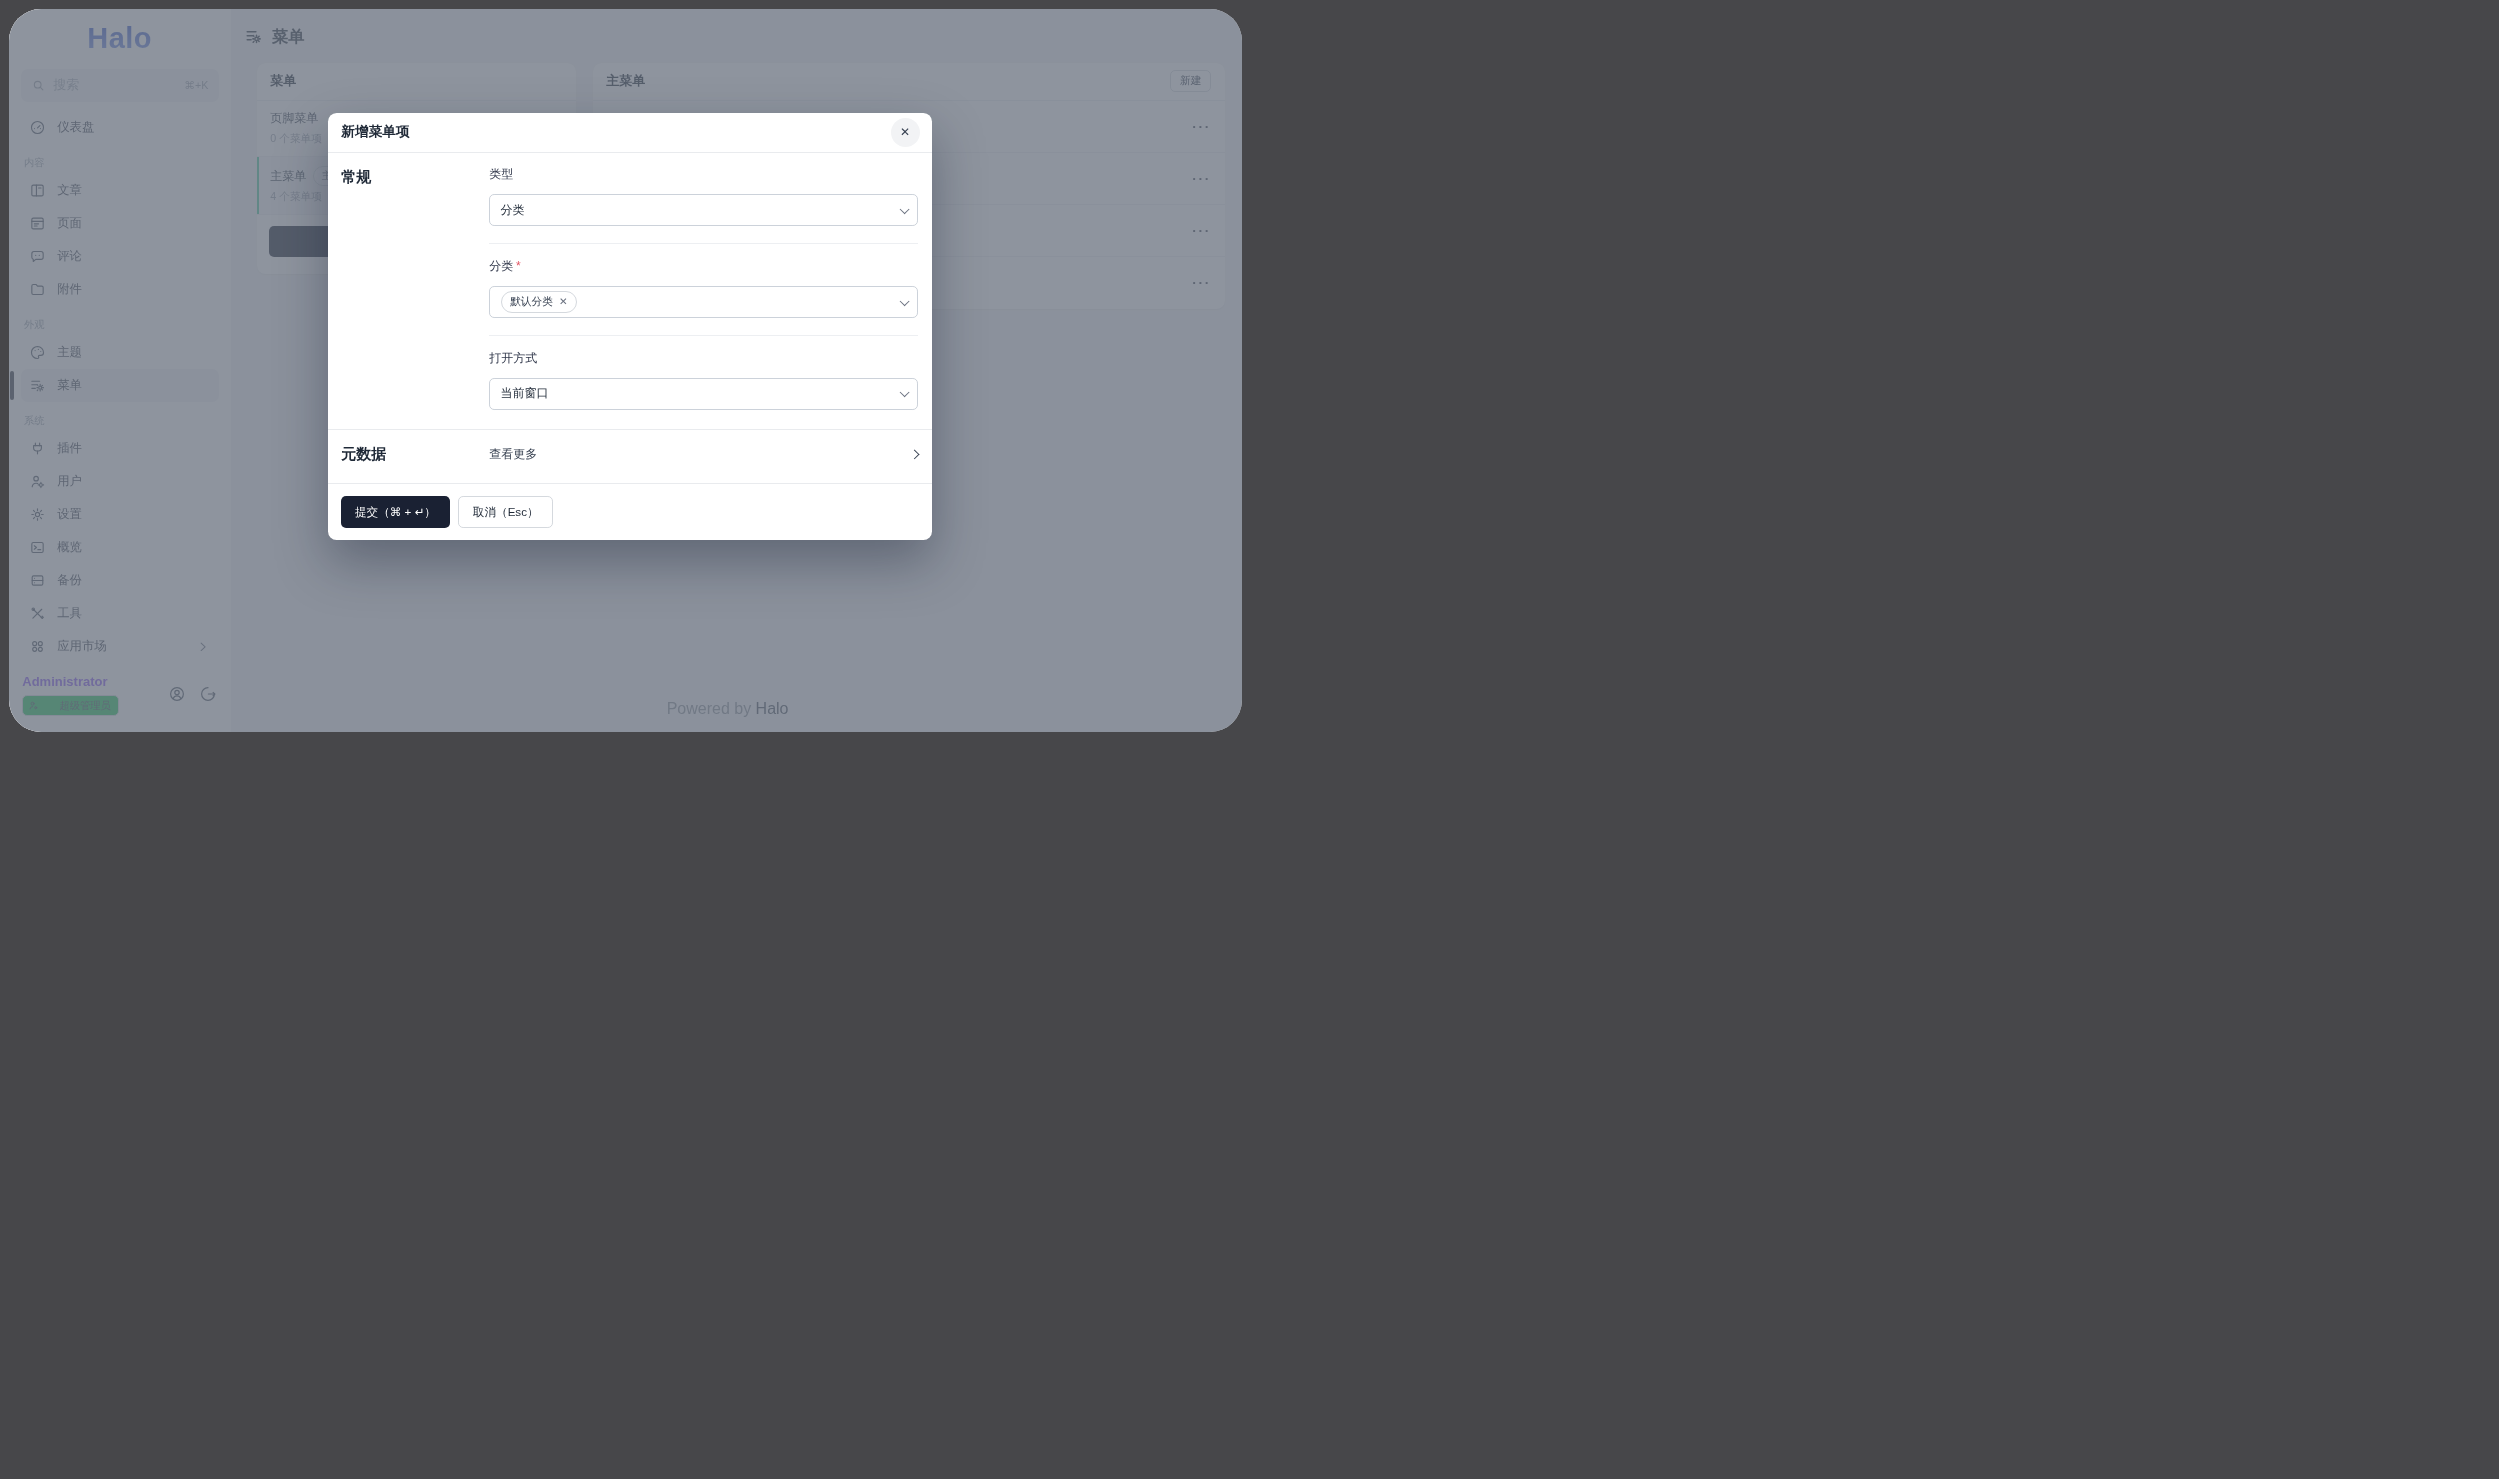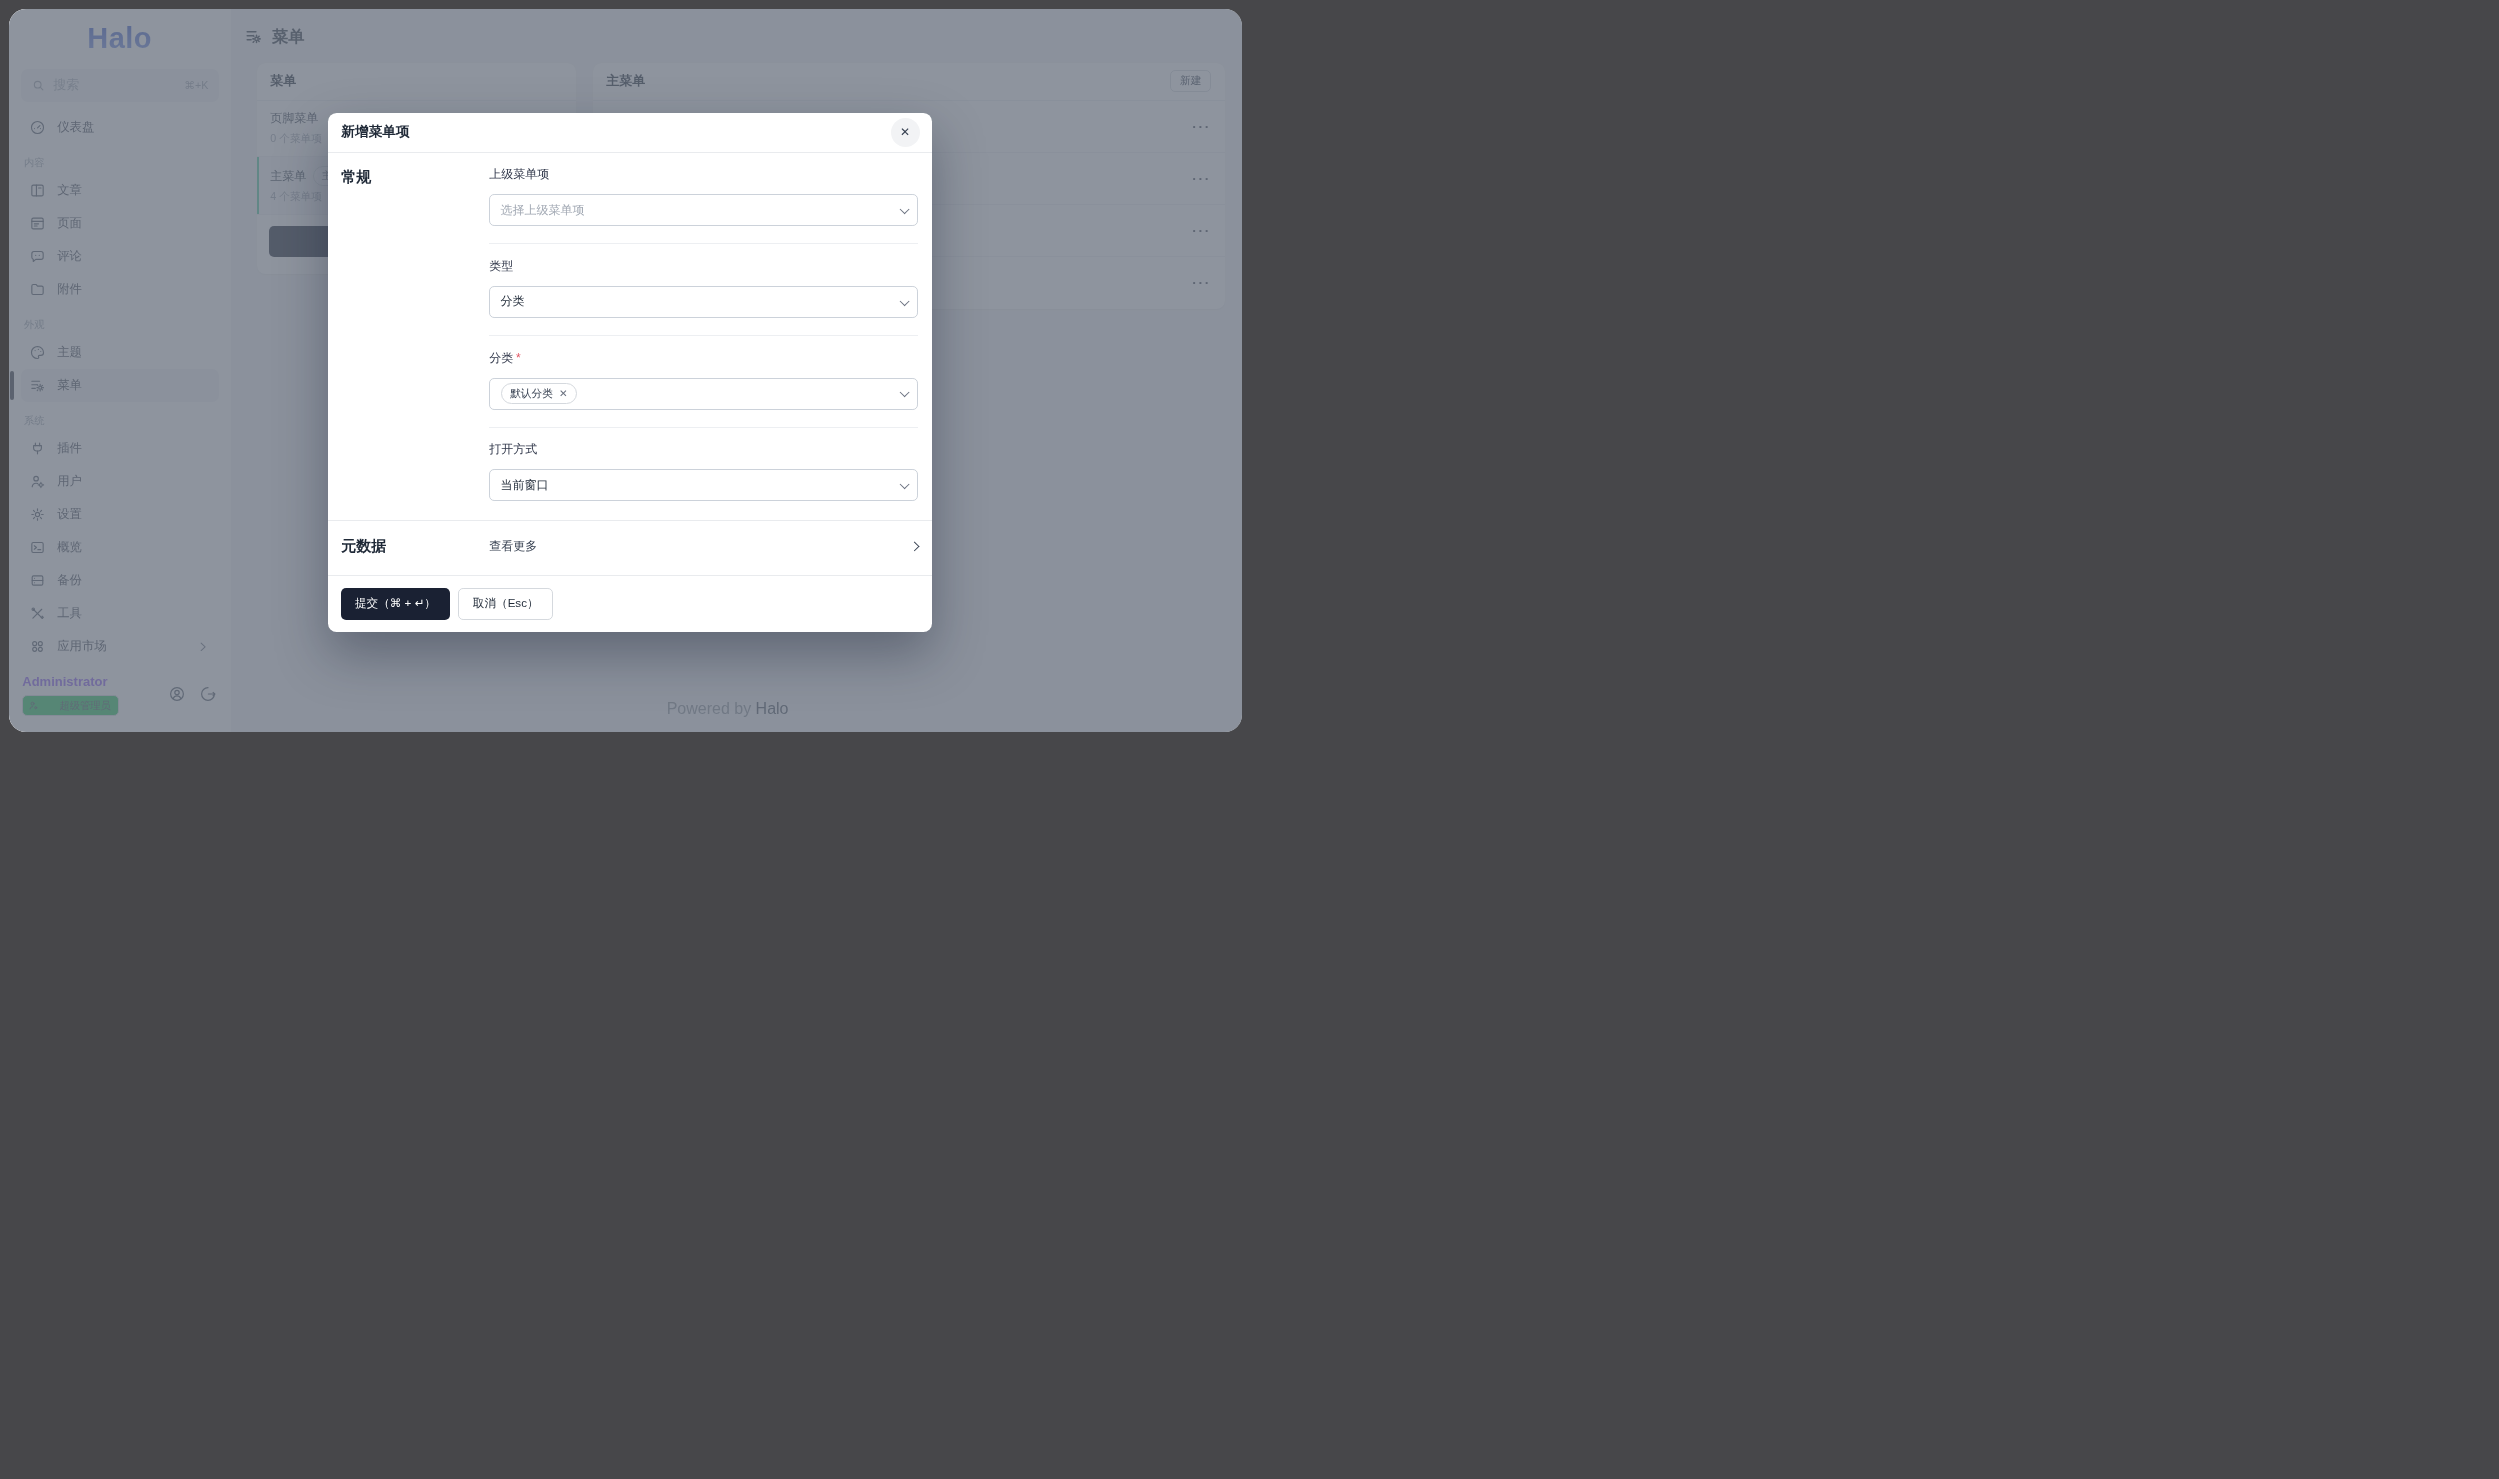--- a/index.html
+++ b/index.html
@@ -6,21 +6,21 @@
   html,body { width:1250px; height:740px; }
   body {
     font-family:"Liberation Sans","DejaVu Sans",sans-serif;
     background:#47474a;
     position:relative;
     overflow:hidden;
     -webkit-font-smoothing:antialiased;
   }
   .window {
     position:absolute; left:8.6px; top:8.6px; width:1233px; height:723px;
-    background:#f3f4f6; border-radius:17px; overflow:hidden;
+    background:#f3f4f6; border-radius:32px; overflow:hidden;
   }
   
   .sidebar {
     position:absolute; left:0; top:0; width:222px; height:100%;
     background:#ffffff; display:flex; flex-direction:column;
   }
   .logo {
     margin-top:13.7px; text-align:center;
     font-size:29px; font-weight:800; letter-spacing:0.4px;
     background:linear-gradient(180deg,#3354c7 0%,#7b96e8 100%);
@@ -442,27 +442,20 @@
   <div class="modal">
     <div class="modal-hd">
       <span class="modal-title">新增菜单项</span>
       <button class="close-btn">✕</button>
     </div>
 
     <div class="form-grid">
       <div class="section-label">常规</div>
       <div>
 
-        <div class="fgroup">
-          <div class="flabel">上级菜单项</div>
-          <div class="control">
-            <span class="placeholder">选择上级菜单项</span>
-            <span class="chev-down"></span>
-          </div>
-        </div>
 
         <div class="fgroup">
           <div class="flabel">类型</div>
           <div class="control">
             <span class="val">分类</span>
             <span class="chev-down"></span>
           </div>
         </div>
 
         <div class="fgroup">

